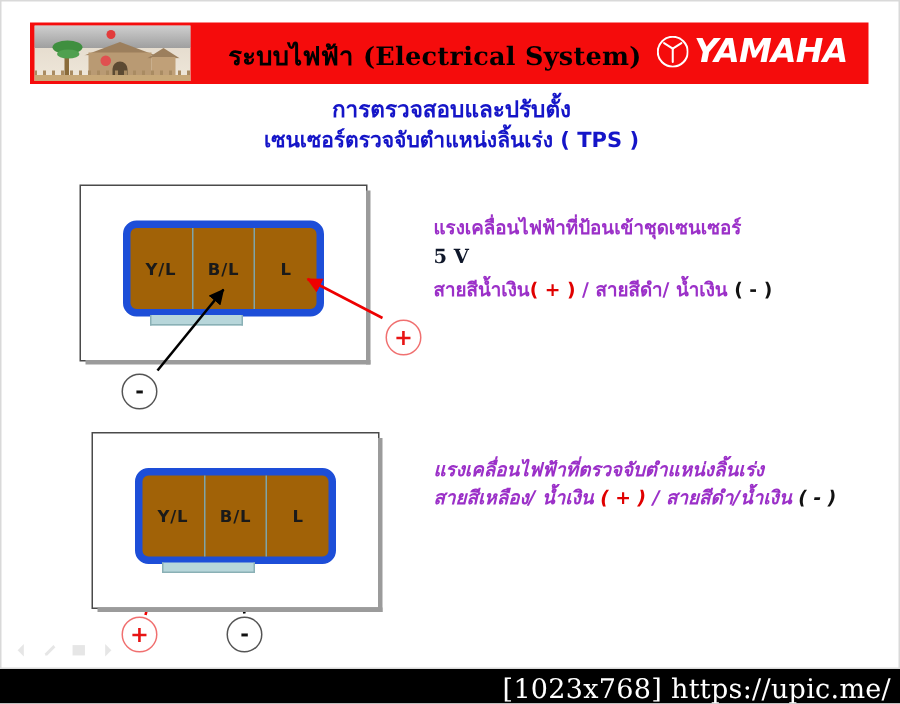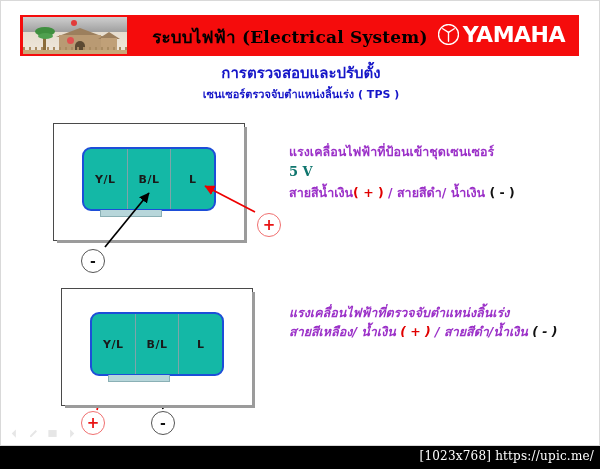--- a/index.html
+++ b/index.html
@@ -56,46 +56,46 @@
     font-weight:bold;font-size:17px;color:#000000;
     letter-spacing:.2px;white-space:nowrap;
   }
   #yamaha{
     position:absolute;right:14px;top:9px;
     display:flex;align-items:center;gap:4px;
   }
   #yamaha-emblem{width:21px;height:21px;flex:0 0 auto;}
   #yamaha-word{
     font-family:"DejaVu Sans","Liberation Sans",sans-serif;
-    font-weight:bold;font-size:22px;color:#ffffff;
+    font-weight:bold;font-style:italic;font-size:22px;color:#ffffff;
     letter-spacing:-0.5px;line-height:21px;
   }
 
   
   #subtitle{
     position:absolute;left:100px;top:62px;width:400px;text-align:center;
     color:#1515c8;font-weight:bold;
     font-family:"DejaVu Sans","Liberation Sans",sans-serif;
   }
   #subtitle .l1{font-size:15px;line-height:21px;}
-  #subtitle .l2{font-size:11px;line-height:21px;}
+  #subtitle .l2{font-size:14px;line-height:21px;}
 
   
   .diagram-box{
     position:absolute;background:#ffffff;border:1px solid #4a4a4a;
     box-sizing:border-box;
   }
   .diagram-box .shadow-r{
     position:absolute;right:-3px;top:3px;width:3px;bottom:-3px;background:#9b9b9b;
   }
   .diagram-box .shadow-b{
     position:absolute;left:3px;right:-3px;bottom:-3px;height:3px;background:#9b9b9b;
   }
   .connector{
-    position:absolute;background:#14b8a6;border:2px solid #1d4ed8;
+    position:absolute;background:#a16207;border:5px solid #1d4ed8;
     border-radius:9px;box-sizing:border-box;display:flex;
   }
   .connector .pin{
     flex:1;display:flex;align-items:center;justify-content:center;
     font-size:11px;font-weight:bold;color:#1a1a1a;
     font-family:"DejaVu Sans","Liberation Sans",sans-serif;
     border-right:1px solid #7fa4a9;box-sizing:border-box;
     letter-spacing:.5px;
   }
   .connector .pin:last-child{border-right:none;}
@@ -114,39 +114,39 @@
 
   svg.overlay{position:absolute;left:0;top:0;pointer-events:none;}
 
   
   .info{
     position:absolute;
     font-family:"DejaVu Sans","Liberation Sans",sans-serif;
     font-weight:bold;color:#9B30C8;
   }
   .info .hdr{font-size:12.5px;line-height:19px;}
-  .info .val{font-size:13px;line-height:22px;color:#0f766e;
+  .info .val{font-size:13px;line-height:22px;color:#0f172a;
     font-family:"DejaVu Serif","Liberation Serif",serif;}
   .info .wires{font-size:12.5px;line-height:19px;}
   .info .wires .pos{color:#e00000;}
   .info .wires .neg{color:#111111;}
 
   
   #controls{
     position:absolute;left:8px;bottom:6px;display:flex;gap:8px;align-items:center;
     opacity:.18;
   }
   #controls .ctl{width:11px;height:11px;}
 
   
   #bottombar{
     position:absolute;left:0;bottom:0;width:600px;height:23px;background:#000000;
   }
   #bottom-text{
-    position:absolute;right:6px;top:3px;color:#ffffff;font-size:12px;
+    position:absolute;right:6px;top:3px;color:#ffffff;font-size:18px;
     font-family:"DejaVu Serif","Liberation Serif",serif;
     letter-spacing:.2px;white-space:nowrap;padding-left:29px;
   }
 </style>
 </head>
 <body>
 
 <div id="slide">
 
   <div id="header">

